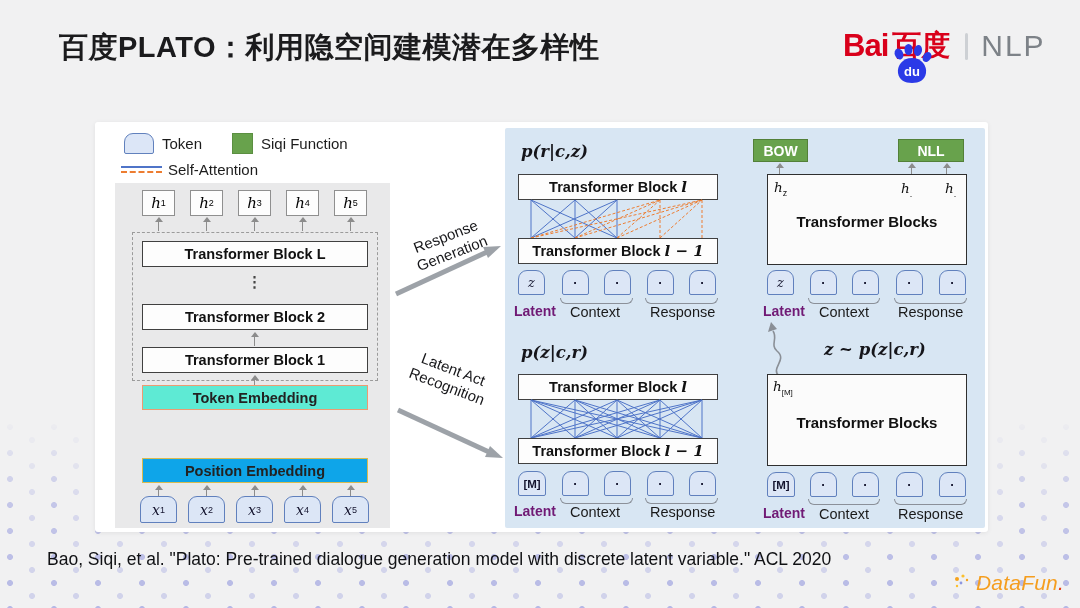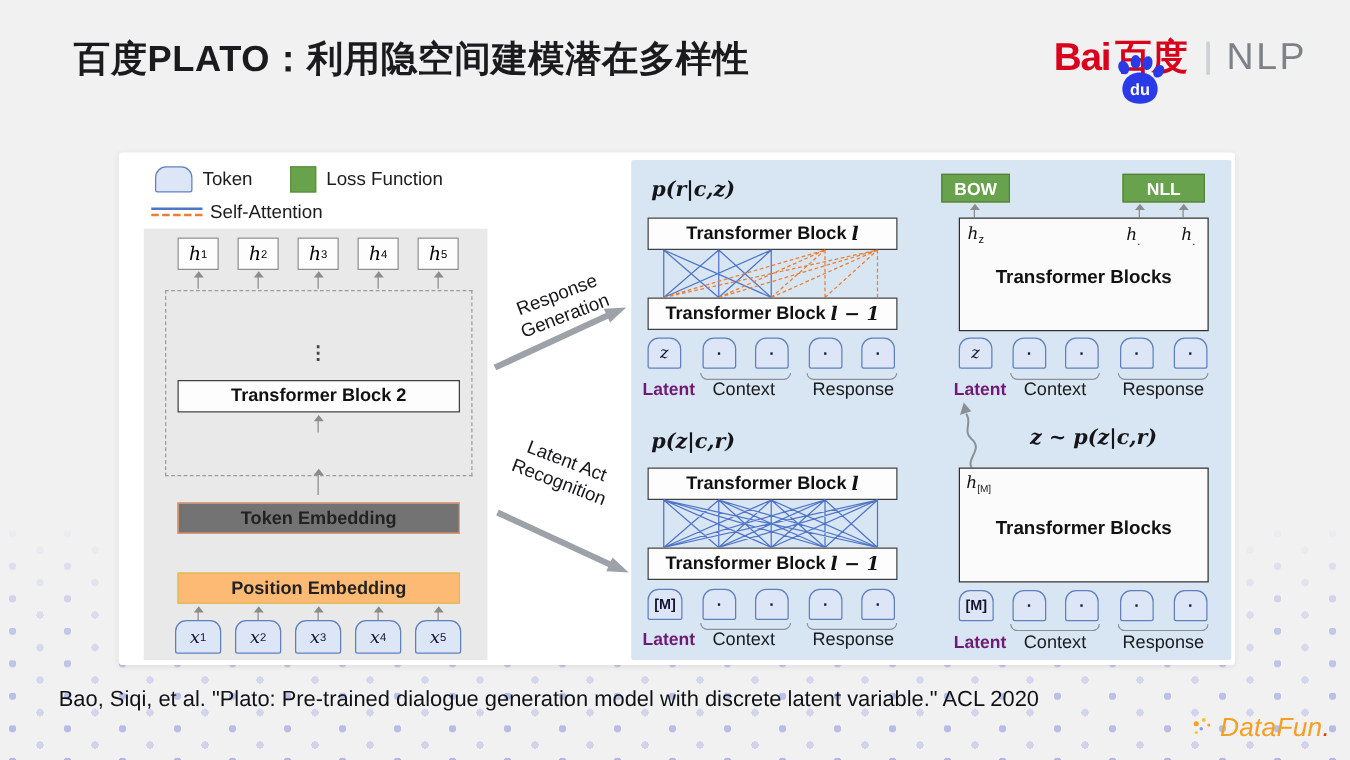--- a/index.html
+++ b/index.html
@@ -117,21 +117,21 @@
     <span class="cn">百度</span>
     <span class="sep"></span>
     <span class="dept">NLP</span>
   </div>
 
   <div class="abs card"></div>
 
   <div class="abs lg-token"></div>
   <div class="abs lg-label" style="left:162px; top:135px;">Token</div>
   <div class="abs lg-loss"></div>
-  <div class="abs lg-label" style="left:261px; top:135px;">Loss Function</div>
+  <div class="abs lg-label" style="left:261px; top:135px;">Siqi Function</div>
   <div class="abs lg-attn">
       <div class="ln1"></div>
       <div class="ln2"></div>
     </div>
   <div class="abs lg-label" style="left:168px; top:161px;">Self-Attention</div>
 
   <div class="abs gray-panel"></div>
 
   <div class="hbox" style="left:142px; top:190px;">
       <i class="mi">h</i>
@@ -154,28 +154,30 @@
       <sub>5</sub>
     </div>
 
   <div class="au" style="left:154px; top:217px; height:14px;"></div>
   <div class="au" style="left:202px; top:217px; height:14px;"></div>
   <div class="au" style="left:250px; top:217px; height:14px;"></div>
   <div class="au" style="left:298px; top:217px; height:14px;"></div>
   <div class="au" style="left:346px; top:217px; height:14px;"></div>
 
   <div class="abs dashed-box"></div>
+  <div class="blk" style="left:142px; top:241px; width:226px; height:26px;">Transformer Block L</div>
   <div class="abs vdots">⋮</div>
   <div class="blk" style="left:142px; top:304px; width:226px; height:26px;">Transformer Block 2</div>
   <div class="au" style="left:250px; top:332px; height:14px;"></div>
+  <div class="blk" style="left:142px; top:347px; width:226px; height:26px;">Transformer Block 1</div>
 
   <div class="au" style="left:250px; top:375px; height:21px;"></div>
 
-  <div class="emb" style="top:402px; background:#737373; border:1.4px solid #ec9b72;">Token Embedding</div>
-  <div class="emb" style="top:458px; background:#fdba74; border:1.4px solid #d9bb4f;">Position Embedding</div>
+  <div class="emb" style="top:385px; background:#5eead4; border:1.4px solid #ec9b72;">Token Embedding</div>
+  <div class="emb" style="top:458px; background:#0ea5e9; border:1.4px solid #d9bb4f;">Position Embedding</div>
 
   <div class="au" style="left:154px; top:485px; height:11px;"></div>
   <div class="au" style="left:202px; top:485px; height:11px;"></div>
   <div class="au" style="left:250px; top:485px; height:11px;"></div>
   <div class="au" style="left:298px; top:485px; height:11px;"></div>
   <div class="au" style="left:346px; top:485px; height:11px;"></div>
 
   <div class="tok" style="left:140px; top:496px; width:37px; height:27px;">
       <i class="mi">x</i>
       <sub>1</sub>

